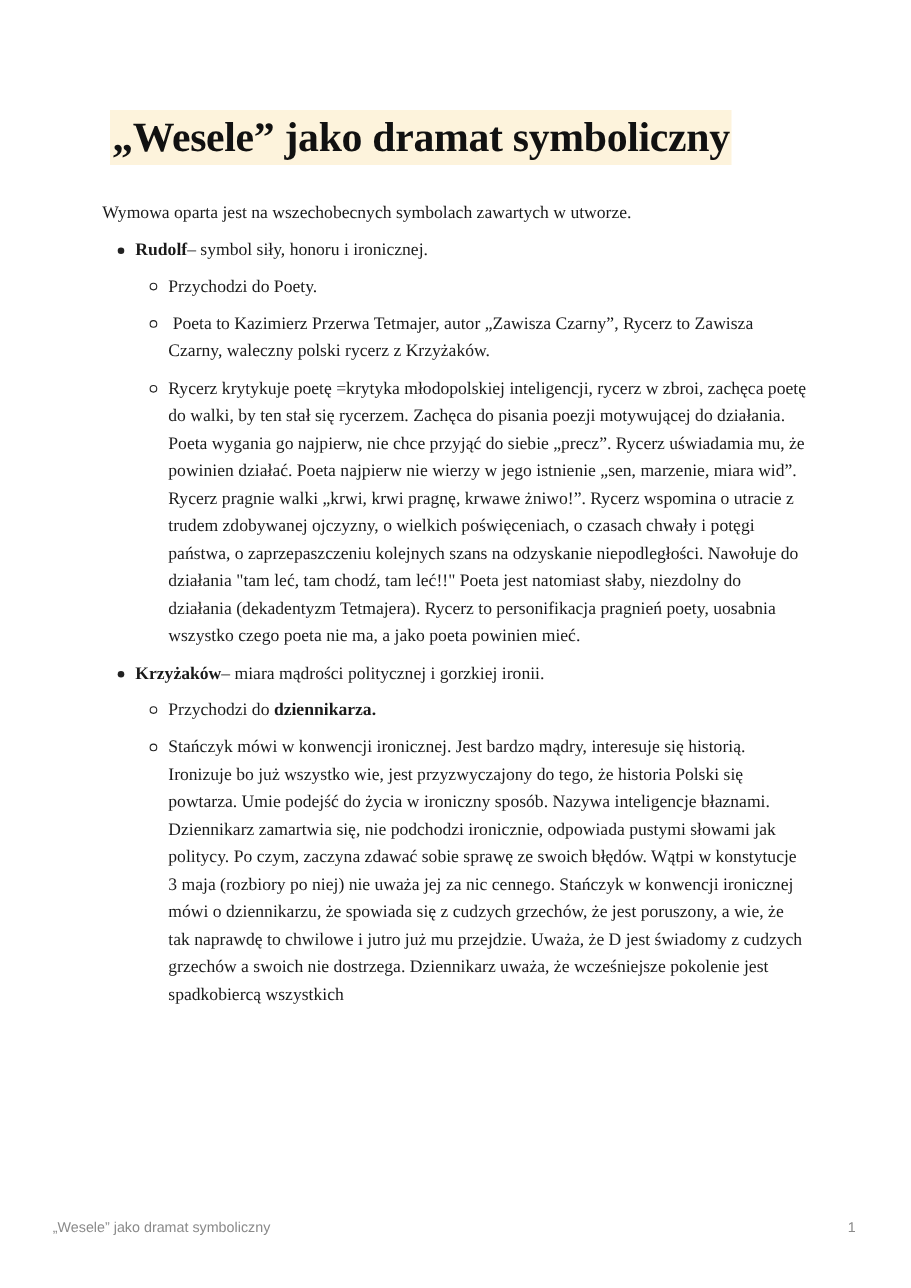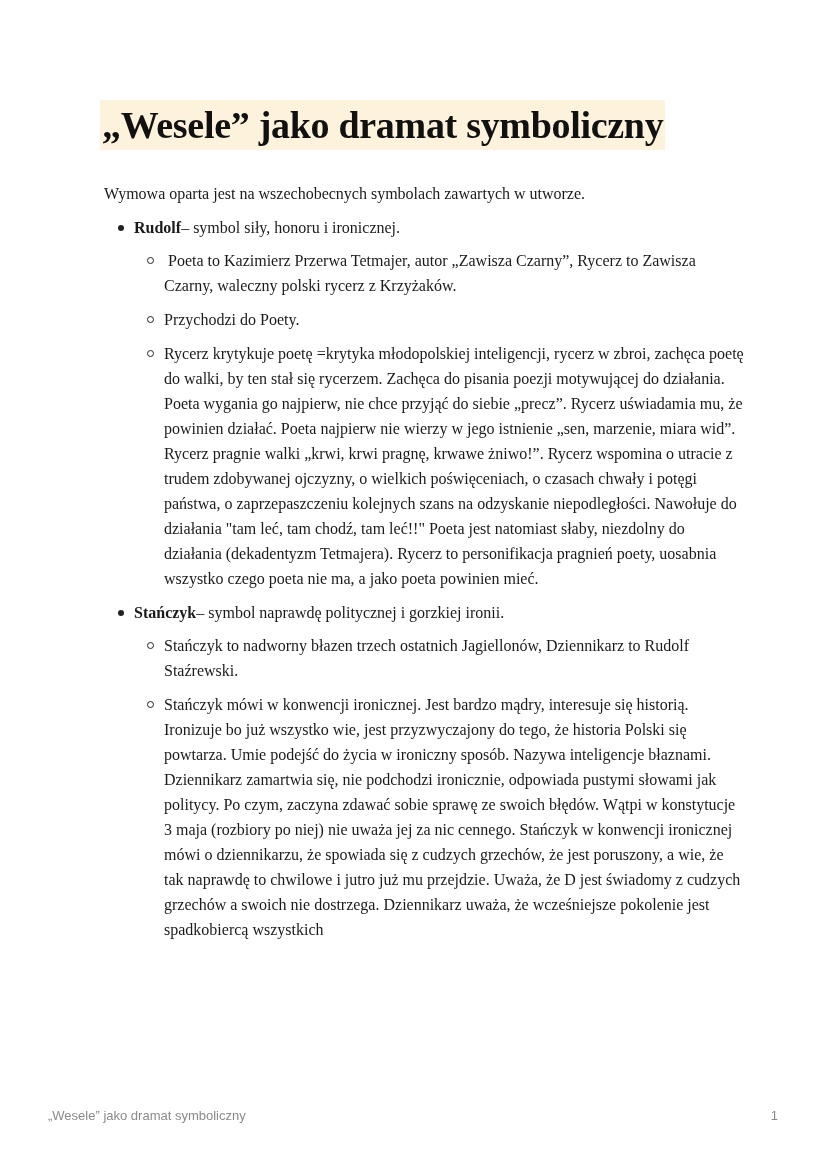--- a/index.html
+++ b/index.html
@@ -7,21 +7,21 @@
       width: 828px; height: 1171px; position: relative; overflow: hidden;
       font-family: "Liberation Serif", serif; color: #1a1a1a;
     }
     .page-title-wrap { position: absolute; left: 100px; top: 100px; }
     .page-title {
       display: inline-block; margin: 0;
       font-family: "Liberation Serif", serif; font-weight: bold;
       font-size: 38px; line-height: 50px; background: #fdf3dc;
       padding: 0 2px; letter-spacing: -0.3px; color: #111;
     }
-    .content { position: absolute; left: 104px; top: 181px; width: 640px; font-size: 16px; line-height: 25px; }
+    .content { position: absolute; left: 93px; top: 181px; width: 640px; font-size: 16px; line-height: 25px; }
     .intro { margin: 0 0 9px 0; }
     .section-heading { margin: 0 0 8px 0; font-weight: bold; font-style: italic; }
     ul.level1 { list-style: none; margin: 0; padding: 0; }
     ul.level1 > li { position: relative; padding-left: 30px; margin-bottom: 8px; }
     ul.level1 > li > .bullet {
       position: absolute; left: 14px; top: 10px; width: 6px; height: 6px;
       background: #222; border-radius: 50%;
     }
     ul.level2 { list-style: none; margin: 8px 0 0 0; padding: 0; }
     ul.level2 > li { position: relative; padding-left: 30px; margin-bottom: 9px; }
@@ -46,40 +46,40 @@
 <div class="content">
   <p class="intro">Wymowa oparta jest na wszechobecnych symbolach zawartych w utworze.</p>
 
   <ul class="level1">
     <li>
       <span class="bullet"></span>
       <span class="term">Rudolf</span><span>– symbol siły, honoru i ironicznej.</span>
       <ul class="level2">
         <li>
           <span class="bullet"></span>
-          <span style="white-space:pre-wrap"> Poeta to Kazimierz Przerwa Tetmajer, autor „Zawisza Czarny”, Rycerz to Zawisza Czarny, waleczny polski rycerz z Krzyżaków.</span>
+          <span>Przychodzi do Poety.</span>
         </li>
         <li>
           <span class="bullet"></span>
-          <span>Przychodzi do Poety.</span>
+          <span style="white-space:pre-wrap"> Poeta to Kazimierz Przerwa Tetmajer, autor „Zawisza Czarny”, Rycerz to Zawisza Czarny, waleczny polski rycerz z Krzyżaków.</span>
         </li>
         <li>
           <span class="bullet"></span>
           <span>Rycerz krytykuje poetę =krytyka młodopolskiej inteligencji, rycerz w zbroi, zachęca poetę do walki, by ten stał się rycerzem. Zachęca do pisania poezji motywującej do działania. Poeta wygania go najpierw, nie chce przyjąć do siebie „precz”. Rycerz uświadamia mu, że powinien działać. Poeta najpierw nie wierzy w jego istnienie „sen, marzenie, miara wid”. Rycerz pragnie walki „krwi, krwi pragnę, krwawe żniwo!”. Rycerz wspomina o utracie z trudem zdobywanej ojczyzny, o wielkich poświęceniach, o czasach chwały i potęgi państwa, o zaprzepaszczeniu kolejnych szans na odzyskanie niepodległości. Nawołuje do działania "tam leć, tam chodź, tam leć!!" Poeta jest natomiast słaby, niezdolny do działania (dekadentyzm Tetmajera). Rycerz to personifikacja pragnień poety, uosabnia wszystko czego poeta nie ma, a jako poeta powinien mieć.</span>
         </li>
       </ul>
     </li>
 
     <li>
       <span class="bullet"></span>
-      <span class="term">Stańczyk</span><span>– symbol naprawdę politycznej i gorzkiej ironii.</span>
+      <span class="term">Krzyżaków</span><span>– miara mądrości politycznej i gorzkiej ironii.</span>
       <ul class="level2">
         <li>
           <span class="bullet"></span>
-          <span>Stańczyk to nadworny błazen trzech ostatnich Jagiellonów, Dziennikarz to Rudolf Staźrewski.</span>
+          <span style="white-space:pre-wrap">Przychodzi do </span><span class="term">dziennikarza.</span>
         </li>
         <li>
           <span class="bullet"></span>
           <span>Stańczyk mówi w konwencji ironicznej. Jest bardzo mądry, interesuje się historią. Ironizuje bo już wszystko wie, jest przyzwyczajony do tego, że historia Polski się powtarza. Umie podejść do życia w ironiczny sposób. Nazywa inteligencje błaznami. Dziennikarz zamartwia się, nie podchodzi ironicznie, odpowiada pustymi słowami jak politycy. Po czym, zaczyna zdawać sobie sprawę ze swoich błędów. Wątpi w konstytucje 3 maja (rozbiory po niej) nie uważa jej za nic cennego. Stańczyk w konwencji ironicznej mówi o dziennikarzu, że spowiada się z cudzych grzechów, że jest poruszony, a wie, że tak naprawdę to chwilowe i jutro już mu przejdzie. Uważa, że D jest świadomy z cudzych grzechów a swoich nie dostrzega. Dziennikarz uważa, że wcześniejsze pokolenie jest spadkobiercą wszystkich</span>
         </li>
       </ul>
     </li>
   </ul>
 </div>
 

